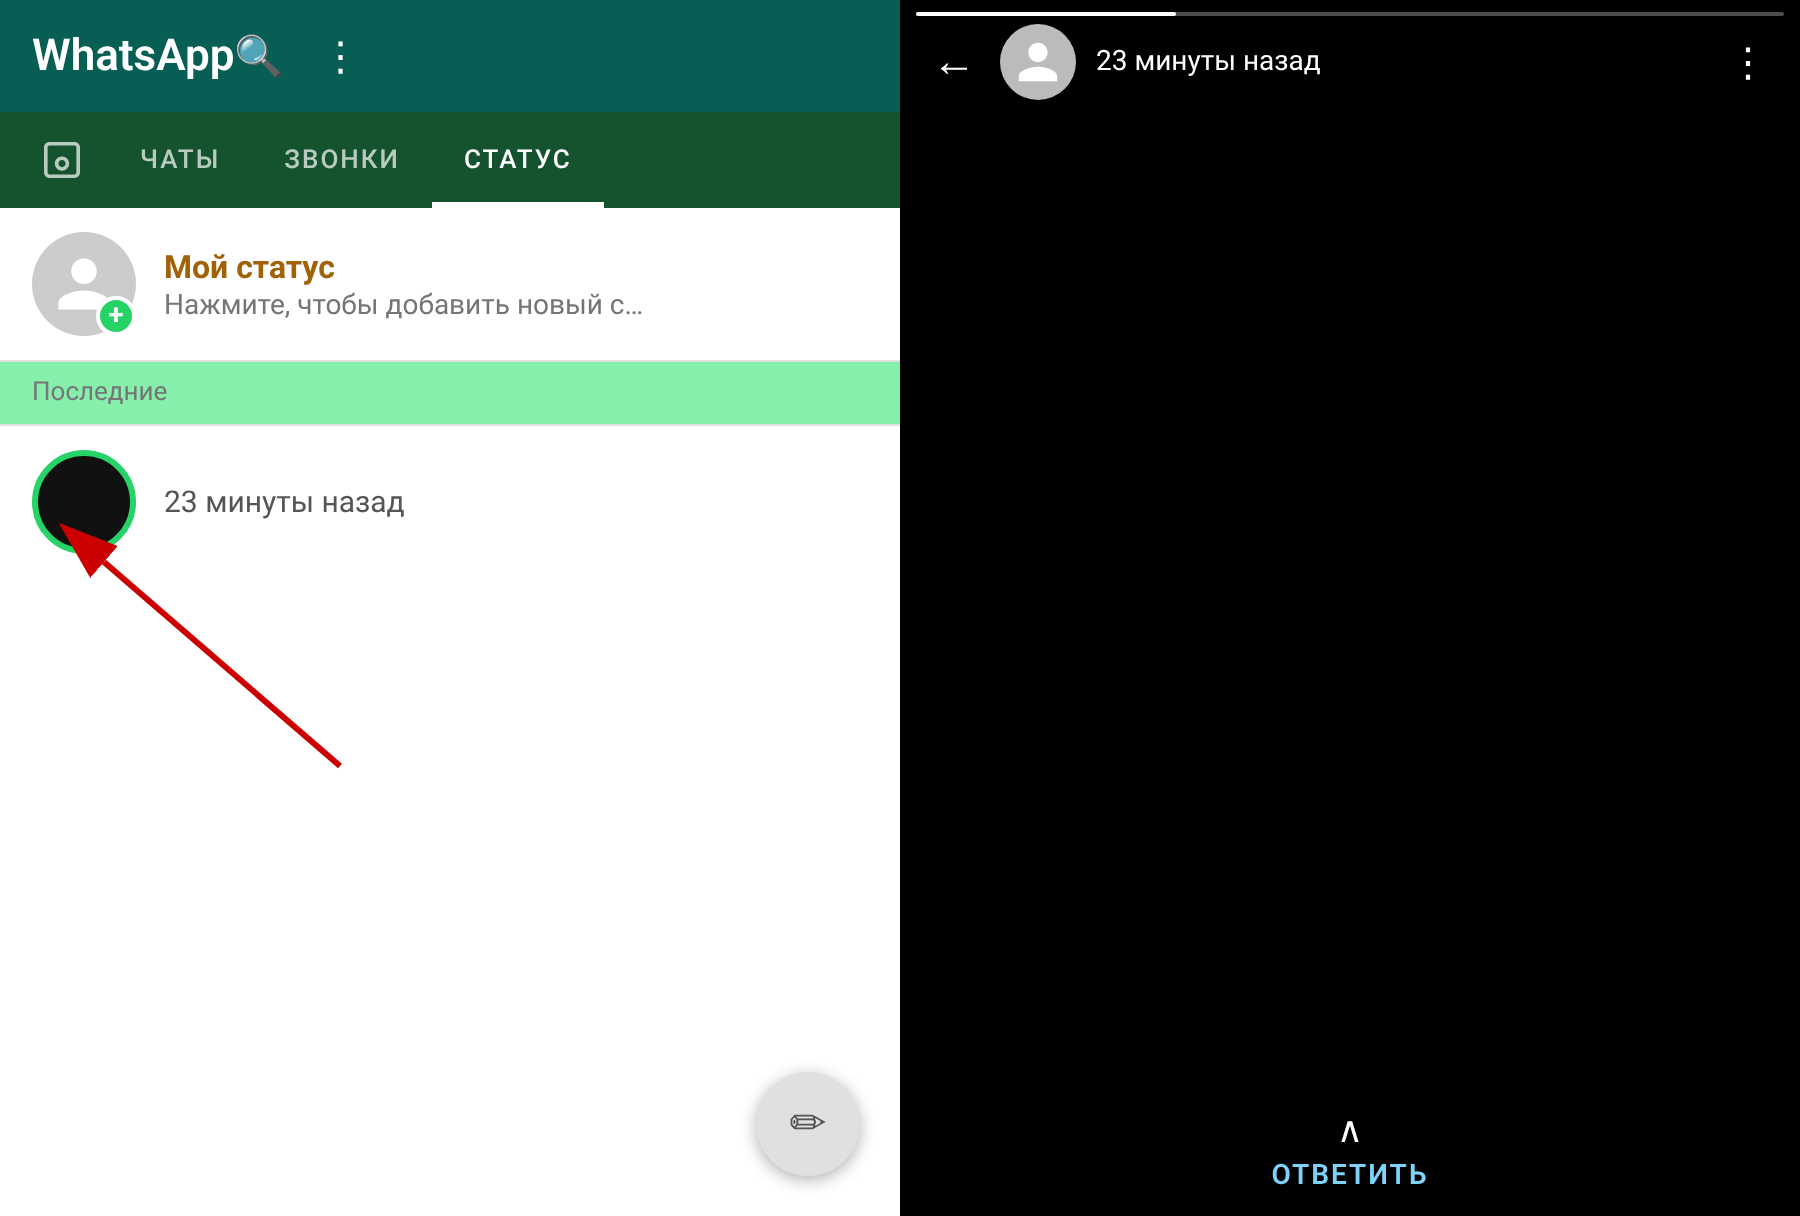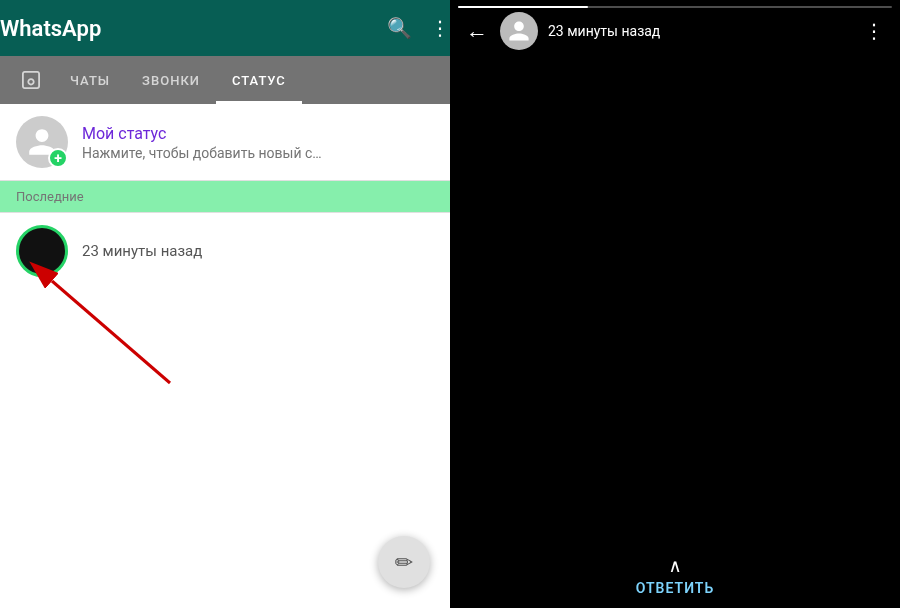--- a/index.html
+++ b/index.html
@@ -18,24 +18,23 @@
       height: 608px;
       background: #fff;
       display: flex;
       flex-direction: column;
       flex-shrink: 0;
     }
 
     
     .app-header {
       background: #075E54;
-      padding: 12px 0;
-      display: flex;
-      align-items: center;
-      justify-content: space-between;
+      padding: 12px 16px;
+      display: flex;
+      align-items: center;
       height: 56px;
     }
 
     .app-title {
       color: #fff;
       font-size: 22px;
       font-weight: 600;
     }
 
     .header-icons {
@@ -47,21 +46,21 @@
     .icon-btn {
       color: #fff;
       font-size: 20px;
       cursor: pointer;
       display: flex;
       align-items: center;
     }
 
     
     .tabs {
-      background: #737373;
+      background: #14532d;
       display: flex;
       align-items: center;
       height: 48px;
       padding: 0 8px;
     }
 
     .tab-camera {
       color: rgba(255,255,255,0.7);
       padding: 0 12px;
       height: 100%;
@@ -146,22 +145,22 @@
       border: 2px solid #fff;
     }
 
     .my-status-text {
       display: flex;
       flex-direction: column;
     }
 
     .my-status-name {
       font-size: 16px;
-      font-weight: 400;
-      color: #6d28d9;
+      font-weight: 700;
+      color: #a16207;
     }
 
     .my-status-hint {
       font-size: 14px;
       color: #757575;
       margin-top: 2px;
     }
 
     
     .section-label {

